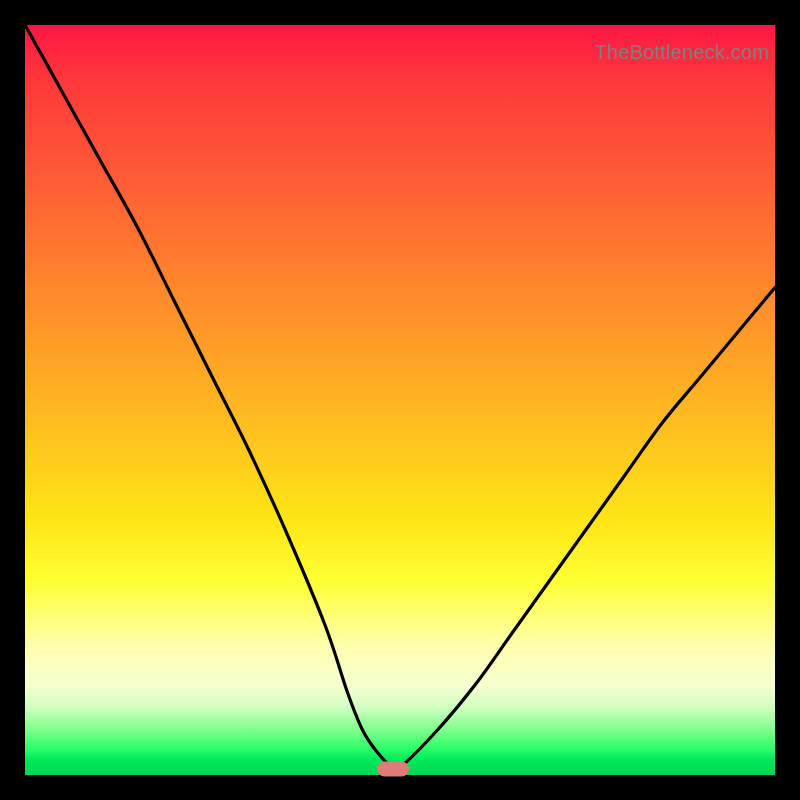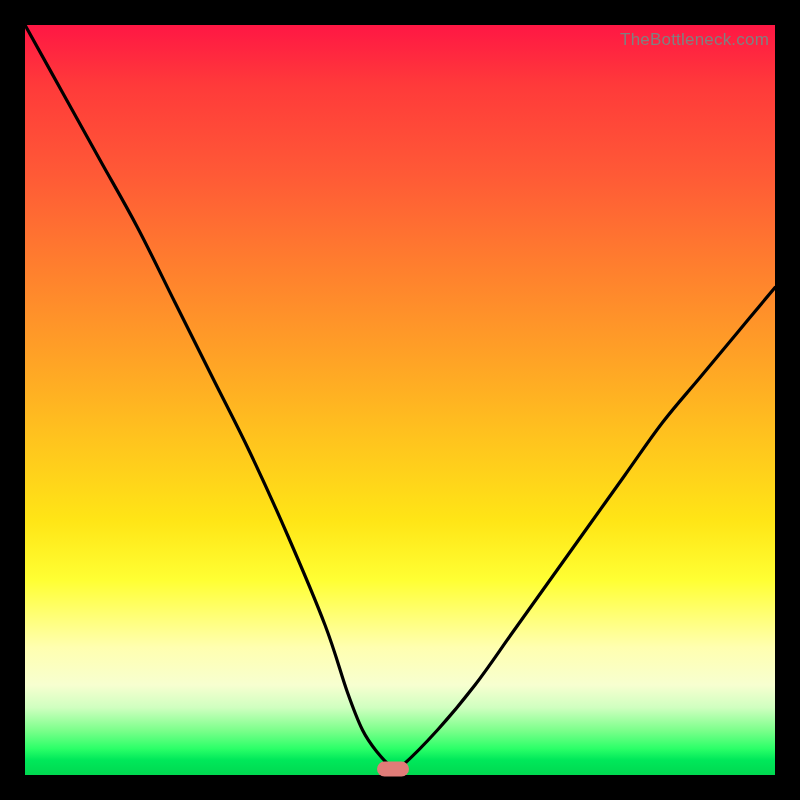--- a/index.html
+++ b/index.html
@@ -38,24 +38,24 @@
       #f7ffd0 88%,
       #d0ffc0 91%,
       #7dff8c 94%,
       #2bff68 96.5%,
       #00e85a 98%,
       #00d850 100%
     );
   }
   .attribution {
     position: absolute;
-    top: 5px;
+    top: 16px;
     right: 6px;
     color: #808080;
-    font-size: 17px;
+    font-size: 20px;
     font-weight: 400;
     letter-spacing: 0.2px;
     user-select: none;
   }
   svg.curve {
     position: absolute;
     left: 0;
     top: 0;
     width: 750px;
     height: 750px;

